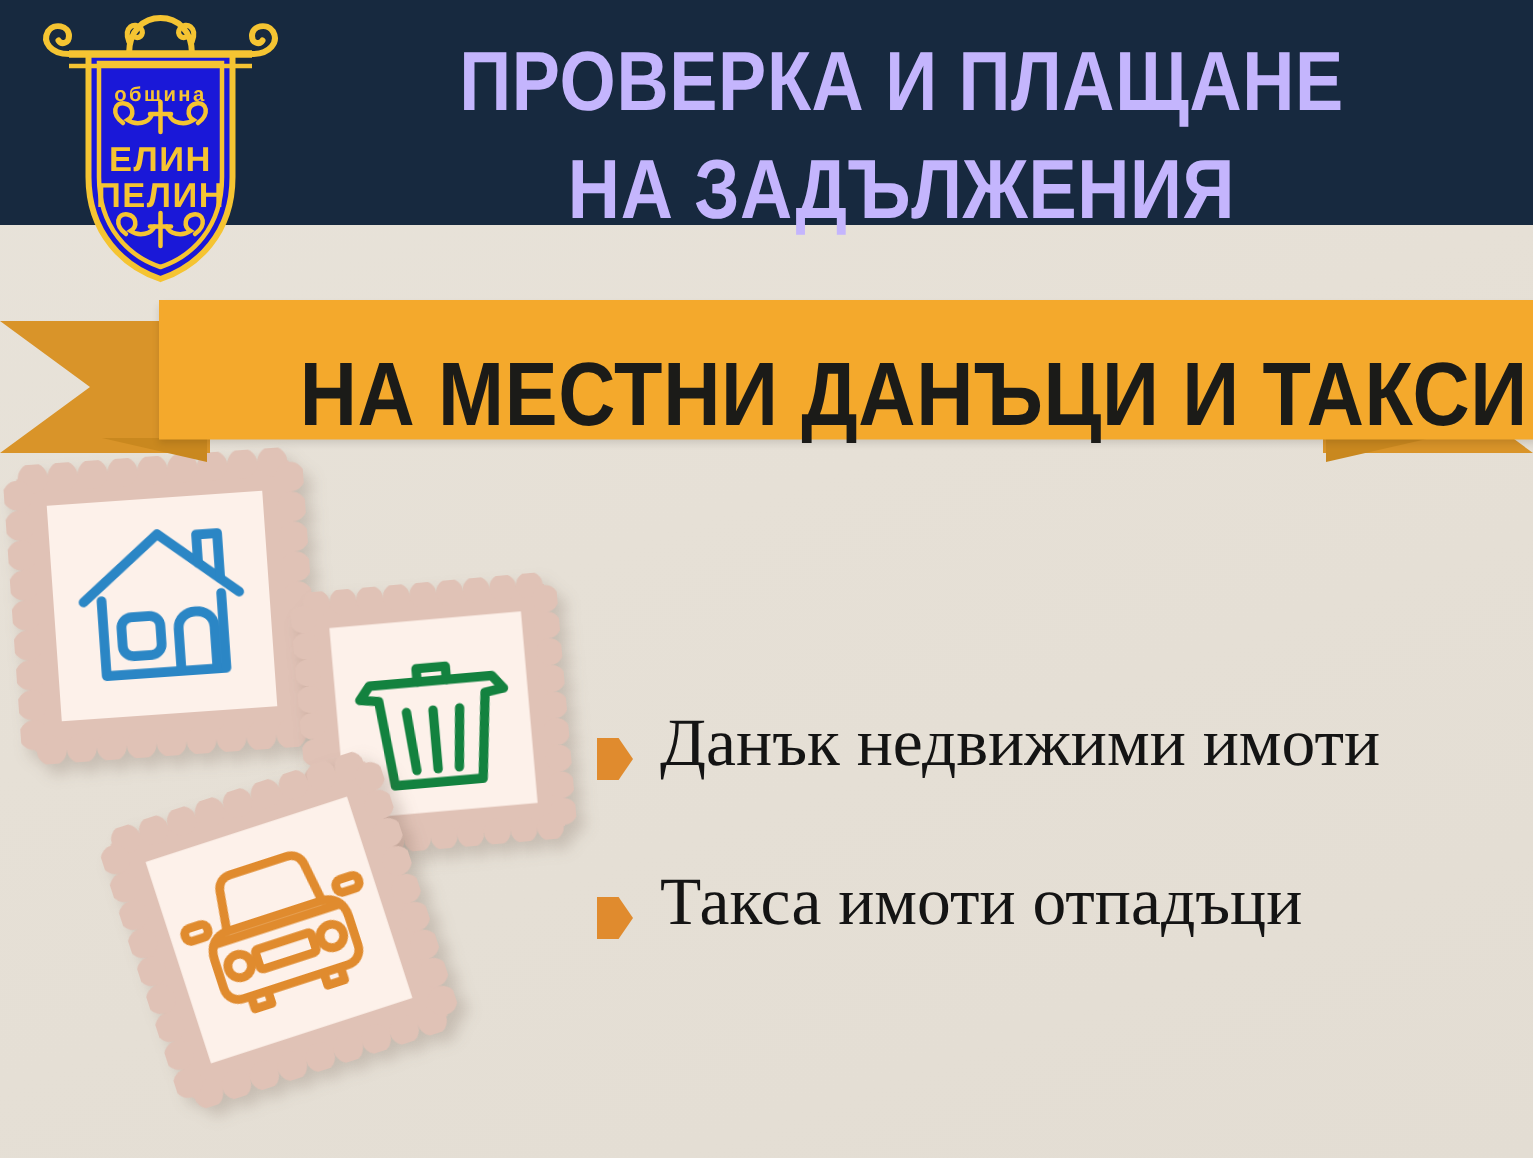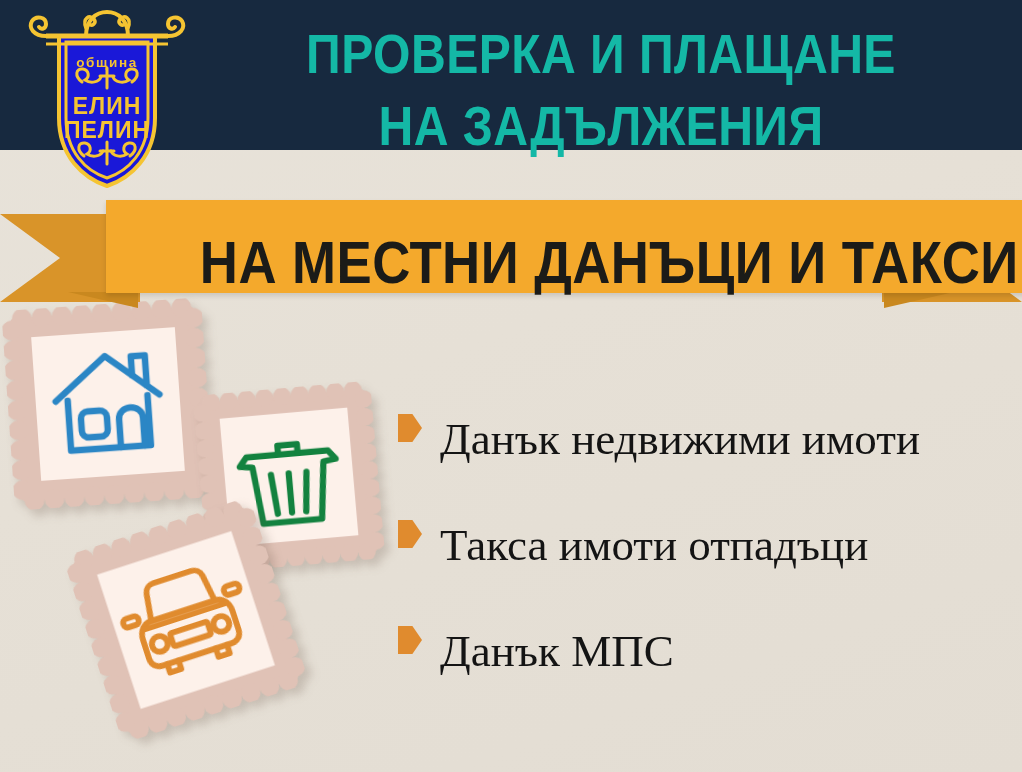--- a/index.html
+++ b/index.html
@@ -44,21 +44,21 @@
     height: 186px;
   }
 
   
   .title-block {
     position: absolute;
     left: 196px;
     top: 18px;
     width: 810px;
     text-align: center;
-    color: #14b8a6;
+    color: #c4b5fd;
   }
   .title-line {
     font-family: "Liberation Sans Narrow", "Liberation Sans", sans-serif;
     font-weight: 700;
     font-size: 56px;
     line-height: 72px;
     letter-spacing: 0.5px;
     transform: scaleX(0.86);
     transform-origin: center;
     white-space: nowrap;
@@ -137,21 +137,21 @@
   
   .list-area {
     position: absolute;
     left: 398px;
     top: 414px;
     width: 620px;
     z-index: 4;
   }
   .list-item {
     display: flex;
-    align-items: flex-start;
+    align-items: flex-end;
     height: 106px;
   }
   .bullet {
     flex: 0 0 auto;
     width: 24px;
     height: 28px;
     margin-right: 18px;
     background: #e08b2e;
     clip-path: polygon(0 0, 60% 0, 100% 50%, 60% 100%, 0 100%);
   }
@@ -438,20 +438,16 @@
     <div class="list-item">
       <span class="bullet"></span>
       <span class="item-label">Данък недвижими имоти</span>
     </div>
 
     <div class="list-item">
       <span class="bullet"></span>
       <span class="item-label">Такса имоти отпадъци</span>
     </div>
 
-    <div class="list-item">
-      <span class="bullet"></span>
-      <span class="item-label">Данък МПС</span>
-    </div>
 
   </div>
 
 </div>
 
 </body></html>

